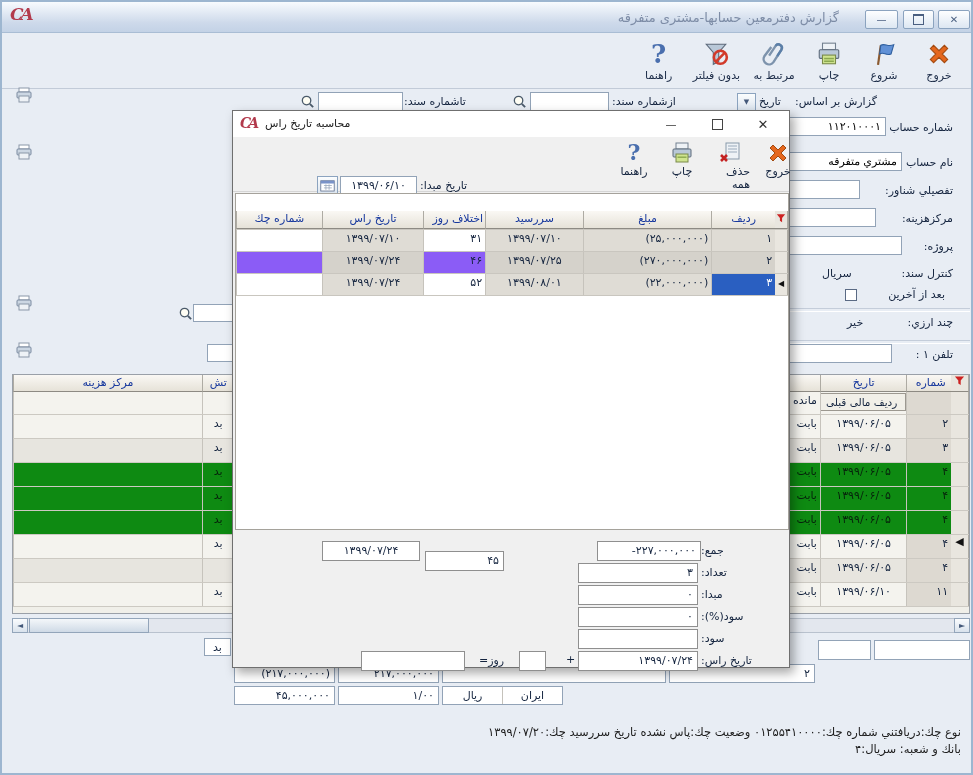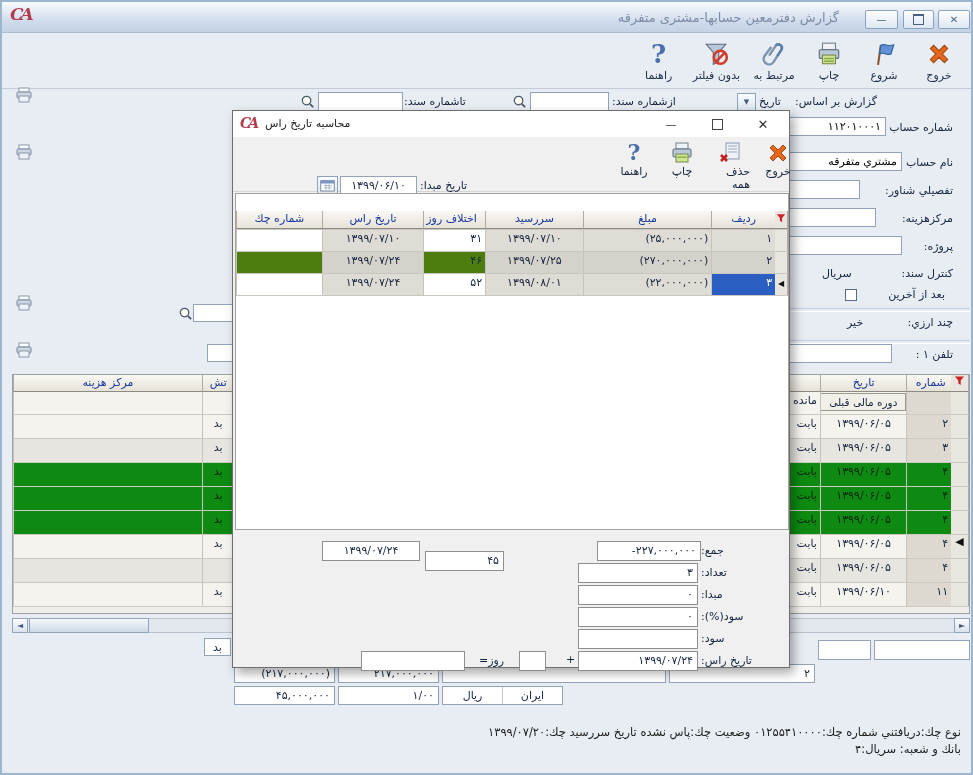--- a/index.html
+++ b/index.html
@@ -75,21 +75,21 @@
              border:1px solid #a5a29b;box-sizing:border-box;}
   .dt-row{display:flex;direction:ltr;height:21px;border-bottom:1px solid #c9c6bf;}
   .dt-row.hdr{height:18px;margin-top:17px;}
   .d-cheque{width:86px;background:#fff;} .d-ras{width:102px;background:#dfdcd5;text-align:center;}
   .d-diff{width:62px;background:#fff;text-align:right;padding-left:8px;}
   .d-due{width:98px;background:#dfdcd5;text-align:center;}
   .d-amt{width:129px;background:#dfdcd5;text-align:right;padding-left:6px;}
   .d-row{width:64px;background:#dfdcd5;text-align:right;padding-left:8px;}
   .d-sel{width:13px;padding:0;background:#e9e6df;border-left:none;border-right:1px solid #aeaba3;
          text-align:center;font-size:8px;line-height:20px;color:#111;}
-  .dt-row.alt .d-cheque,.dt-row.alt .d-diff{background:#4d7c0f;}
+  .dt-row.alt .d-cheque,.dt-row.alt .d-diff{background:#8b5cf6;}
   .dt-row.alt .d-ras,.dt-row.alt .d-due,.dt-row.alt .d-amt,.dt-row.alt .d-row{background:#d5d2cb;}
   .selcell{background:#2a5fc1 !important;color:#fff;}
   .sum-label{position:absolute;white-space:nowrap;direction:rtl;text-align:left;color:#14243f;}
   .sum-box{position:absolute;background:#fff;border:1px solid #8f8f8f;box-sizing:border-box;
            height:20px;font-size:11px;padding:2px 4px;overflow:hidden;white-space:nowrap;}
 
   .checkbox{position:absolute;width:12px;height:12px;background:#fff;border:1px solid #5a6a84;box-sizing:border-box;}
   .sep{position:absolute;height:2px;border-top:1px solid #c4cdda;border-bottom:1px solid #ffffff;}
   .pin{position:absolute;left:12px;width:20px;height:16px;}
   .mini-btn{position:absolute;background:linear-gradient(#fbfdfe,#dbe4ee);border:1px solid #8ba3bf;
@@ -277,21 +277,21 @@
         <svg width="11" height="11" viewBox="0 0 12 12">
             <path d="M1 1.5 H11 L7.3 6 V11 L4.7 9.4 V6 Z" fill="#cc2222"></path>
           </svg>
       </div>
     </div>
 
     <div class="mt-row row-light" style="height:22px;">
       <div class="cell c-cost"></div>
       <div class="cell c-tash"></div>
       <div class="cell c-desc">مانده</div>
-      <div class="cell c-date" style="padding:0;"><span class="prevbtn">دوره مالی قبلی</span></div>
+      <div class="cell c-date" style="padding:0;"><span class="prevbtn">ردیف مالی قبلی</span></div>
       <div class="cell c-num"></div>
       <div class="cell c-sel"></div>
     </div>
 
     <div class="mt-row row-light">
       <div class="cell c-cost"></div>
       <div class="cell c-tash">بد</div>
       <div class="cell c-desc">بابت</div>
       <div class="cell c-date num">۱۳۹۹/۰۶/۰۵</div>
       <div class="cell c-num">۲</div>
@@ -449,21 +449,21 @@
             <line x1="7.5" y1="6.5" x2="7.5" y2="13.5" stroke="#9aa7bb"></line>
             <line x1="11.5" y1="6.5" x2="11.5" y2="13.5" stroke="#9aa7bb"></line>
           </svg>
       </span>
     </div>
 
     <div id="dlg-table">
       <div class="dt-row hdr">
         <div class="cell hdrcell d-cheque" style="background:linear-gradient(#faf8f4,#e6e2d8);">شماره چك</div>
         <div class="cell hdrcell d-ras" style="background:linear-gradient(#faf8f4,#e6e2d8);">تاریخ راس</div>
-        <div class="cell hdrcell d-diff" style="background:linear-gradient(#faf8f4,#e6e2d8);text-align:left;padding-left:2px;">اختلاف روز</div>
+        <div class="cell hdrcell d-diff" style="background:linear-gradient(#faf8f4,#e6e2d8);text-align:right;padding-left:2px;">اختلاف روز</div>
         <div class="cell hdrcell d-due" style="background:linear-gradient(#faf8f4,#e6e2d8);">سررسید</div>
         <div class="cell hdrcell d-amt" style="background:linear-gradient(#faf8f4,#e6e2d8);text-align:center;padding-left:2px;">مبلغ</div>
         <div class="cell hdrcell d-row" style="background:linear-gradient(#faf8f4,#e6e2d8);text-align:center;padding-left:2px;">ردیف</div>
         <div class="cell hdrcell d-sel" style="padding:0;">
           <svg width="10" height="10" viewBox="0 0 12 12">
               <path d="M1 1.5 H11 L7.3 6 V11 L4.7 9.4 V6 Z" fill="#cc2222"></path>
             </svg>
         </div>
       </div>
 

